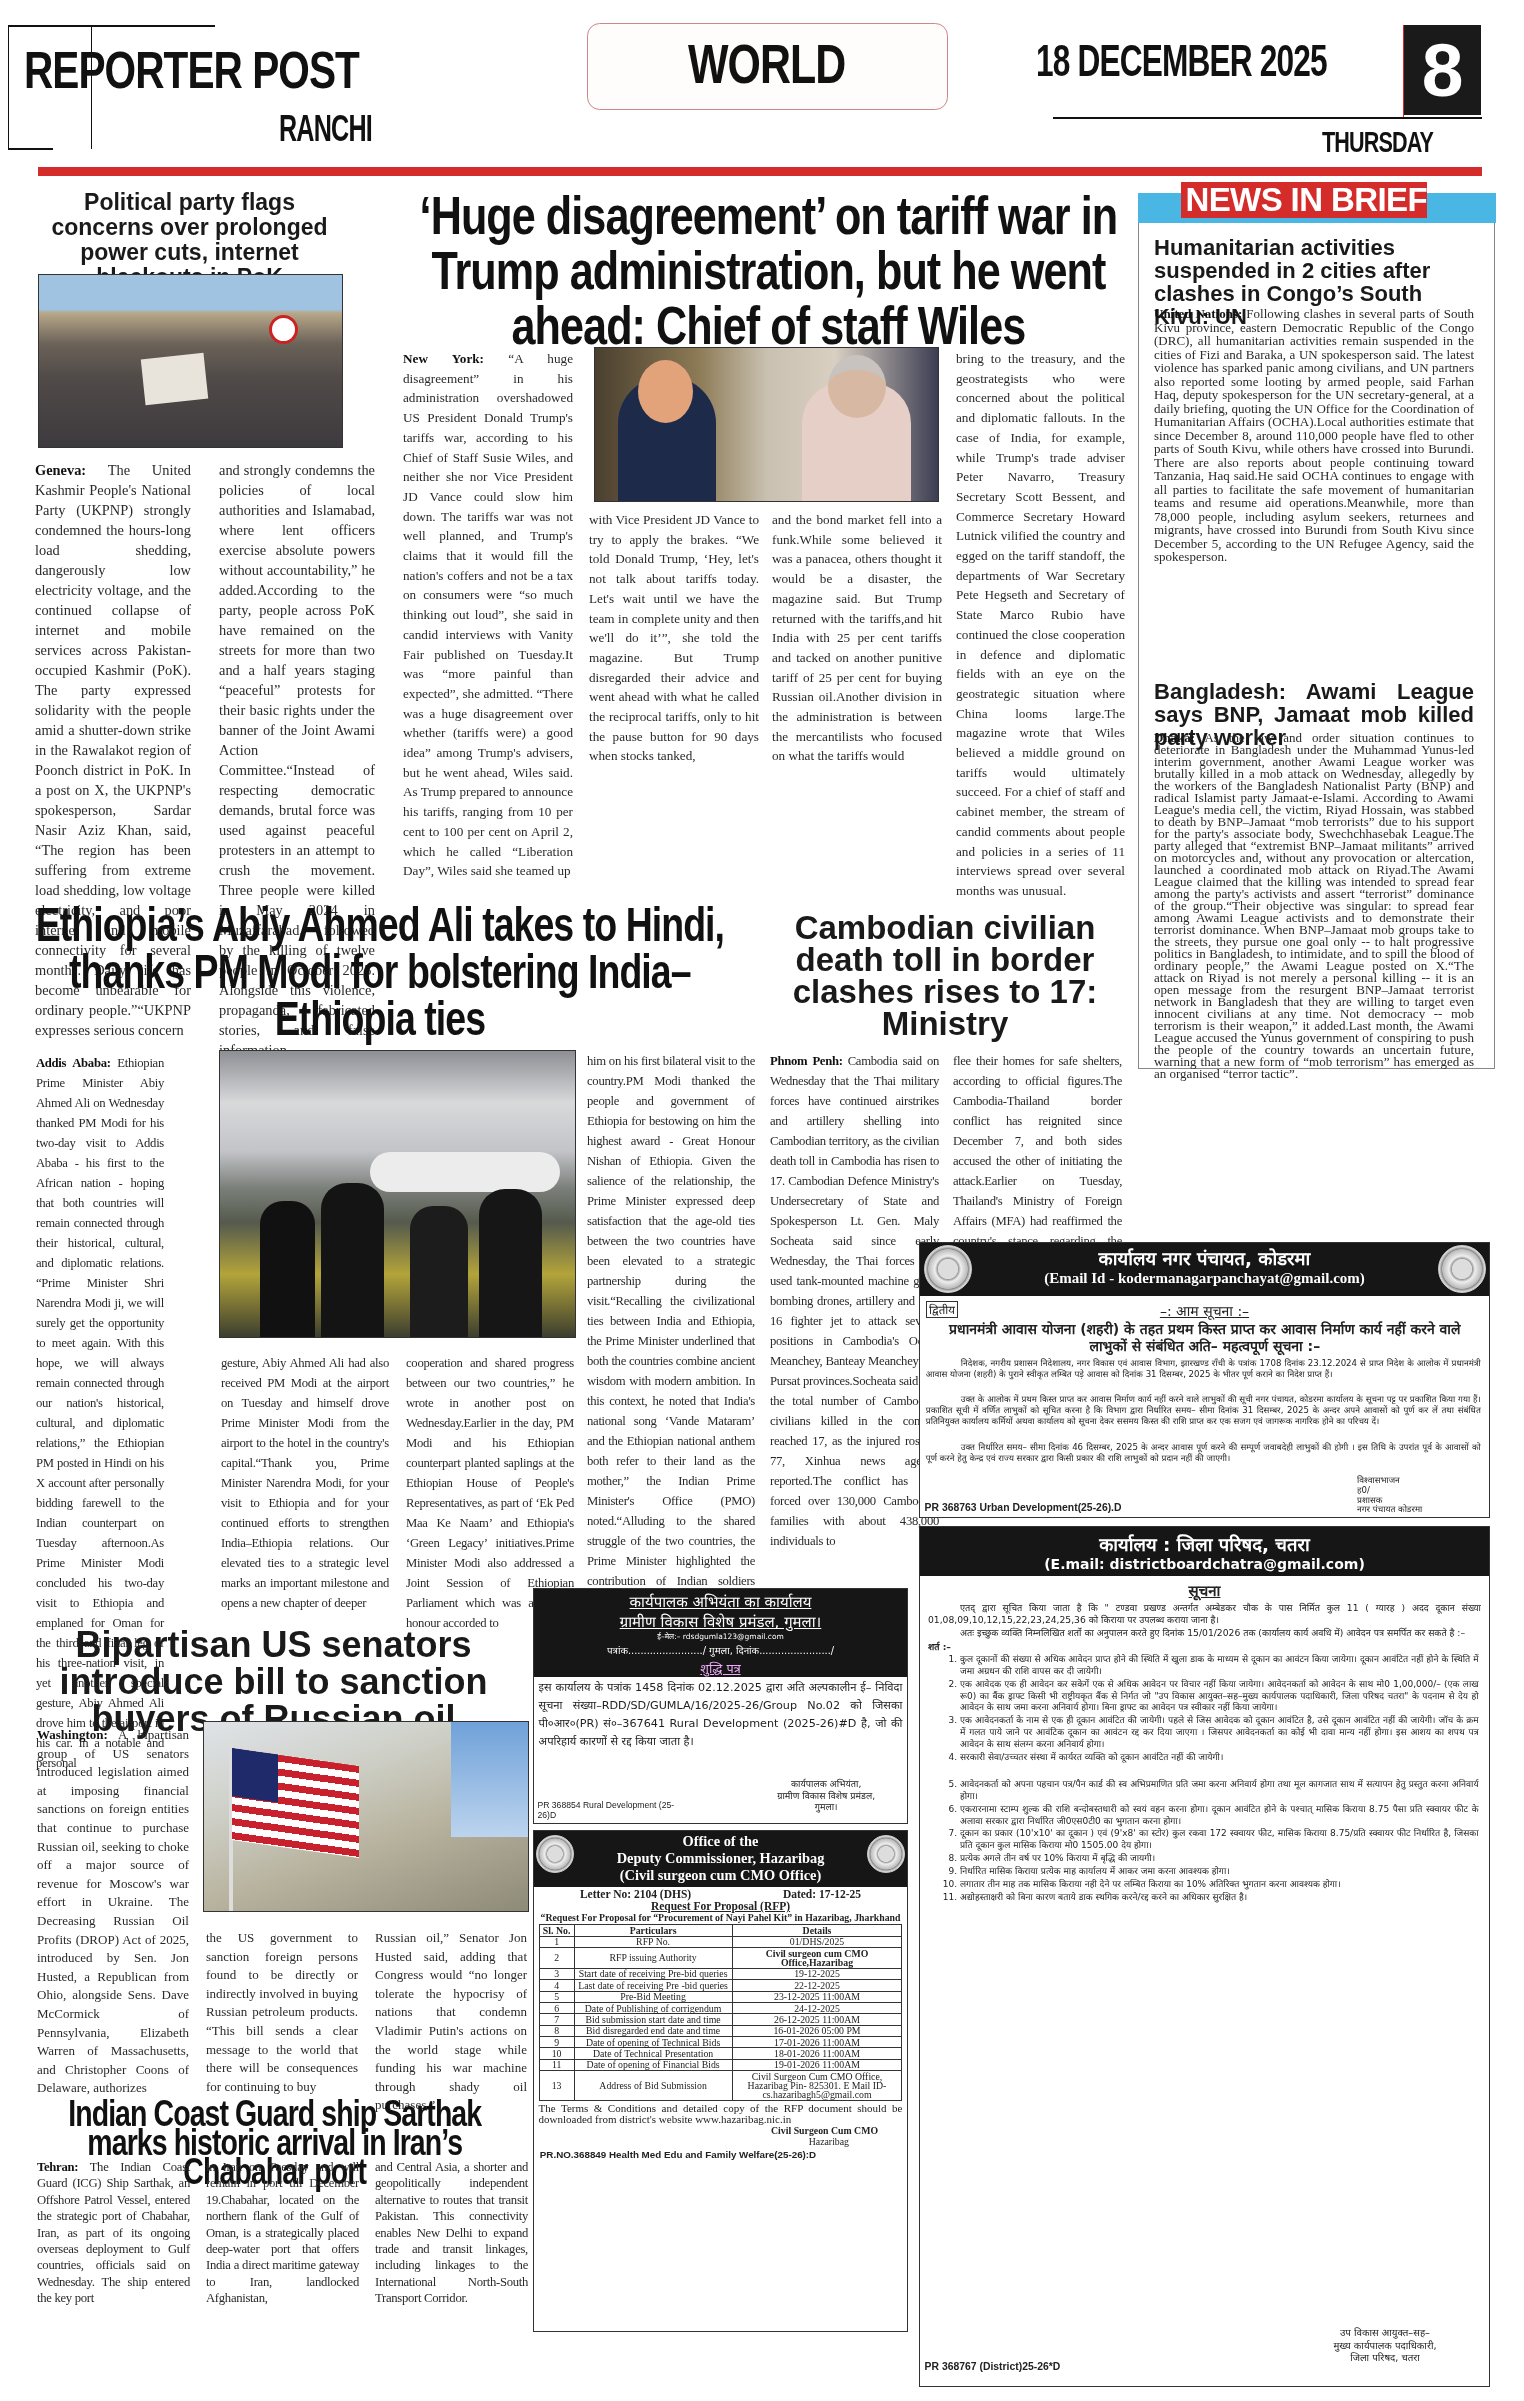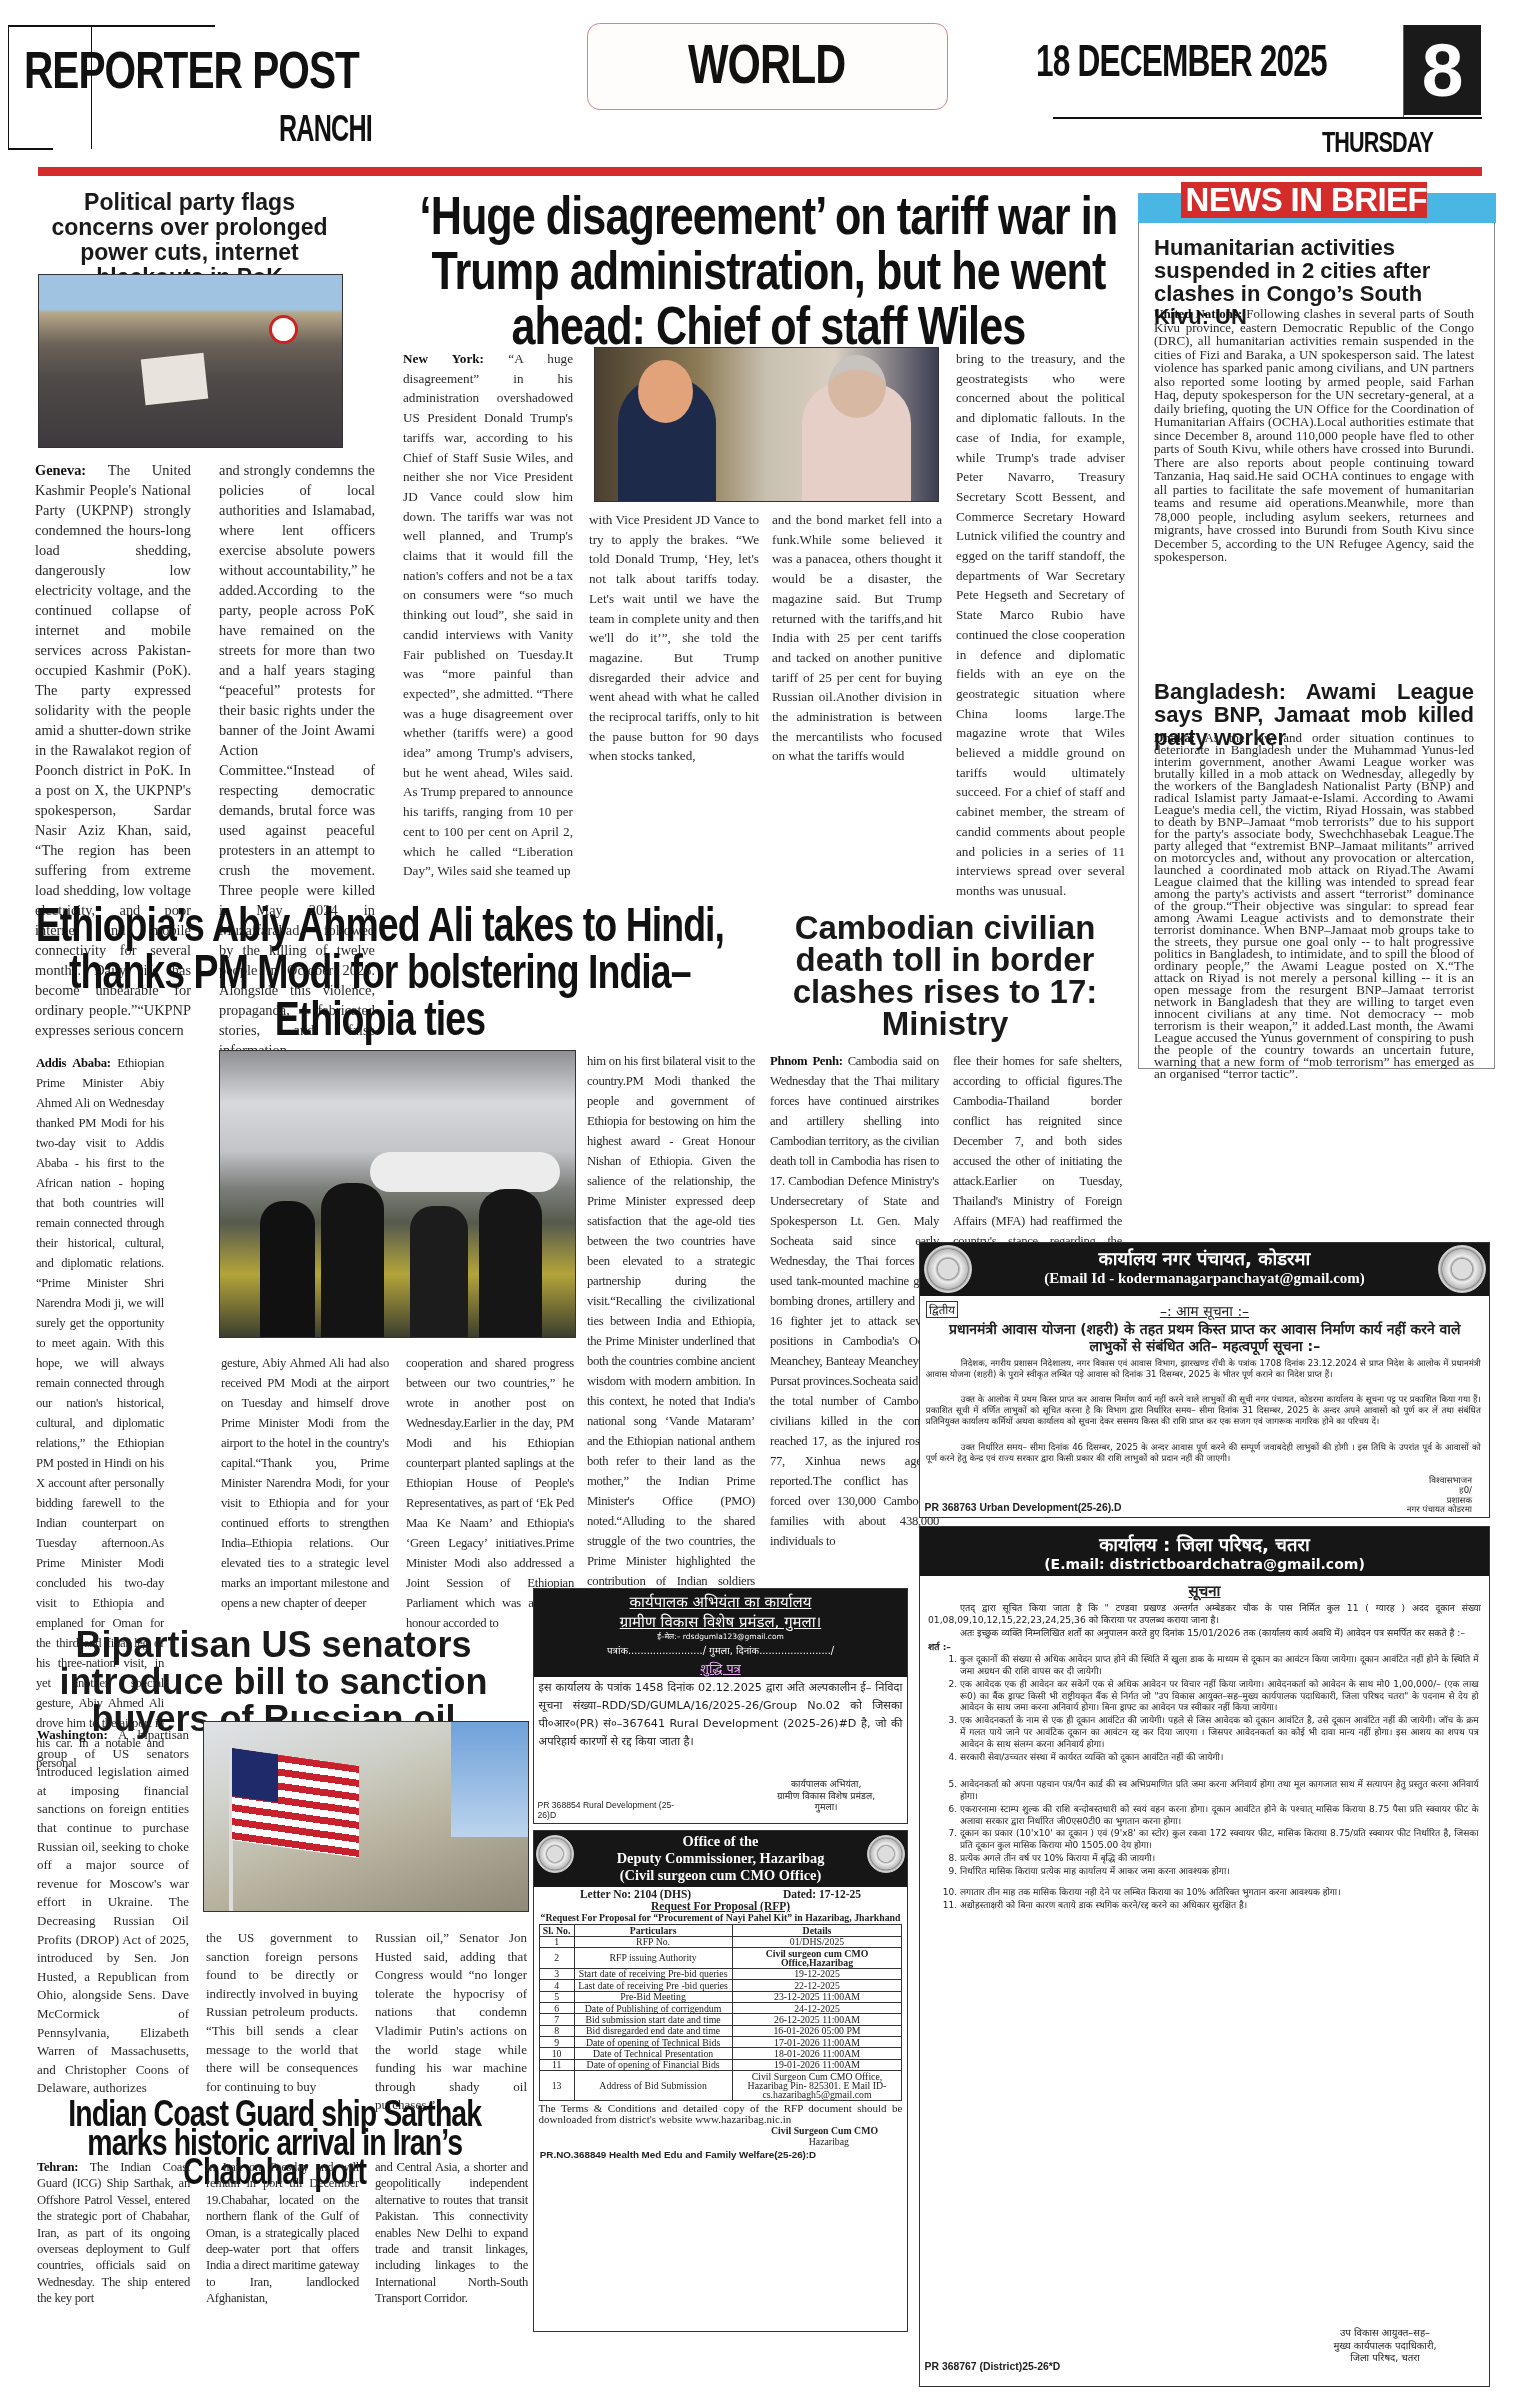--- a/index.html
+++ b/index.html
@@ -115,21 +115,21 @@
     <div class="seal" style="right:3.5px;top:2.3px"></div>
     <div class="hi" style="font-size:18.4px;font-weight:bold;padding-top:2.3px">कार्यालय नगर पंचायत, कोडरमा</div>
     <div style="font-family:'Liberation Serif',serif;font-size:15px;font-weight:bold">(Email Id - kodermanagarpanchayat@gmail.com)</div>
   </div>
   <div class="abs hi" style="left:5.8px;top:58px;border:1.2px solid #333;padding:0 2.3px;font-size:11.5px">द्वितीय</div>
   <div class="abs hi" style="left:0;top:58px;width:100%;text-align:center;font-size:14px;text-decoration:underline">–: आम सूचना :–</div>
   <div class="abs hi" style="left:17.3px;top:78px;width:535px;text-align:center;font-size:14px;line-height:17.3px;font-weight:bold">प्रधानमंत्री आवास योजना (शहरी) के तहत प्रथम किस्त प्राप्त कर आवास निर्माण कार्य नहीं करने वाले लाभुकों से संबंधित अति– महत्वपूर्ण सूचना :–</div>
   <div class="abs hi" style="left:5.8px;top:115px;width:555px;font-size:8.6px;line-height:11.2px;text-align:justify;text-indent:35px">निदेशक, नगरीय प्रशासन निदेशालय, नगर विकास एवं आवास विभाग, झारखण्ड राँची के पत्रांक 1708 दिनांक 23.12.2024 से प्राप्त निदेश के आलोक में प्रधानमंत्री आवास योजना (शहरी) के पुराने स्वीकृत लम्बित पड़े आवास को दिनांक 31 दिसम्बर, 2025 के भीतर पूर्ण कराने का निदेश प्राप्त हैं।</div>
   <div class="abs hi" style="left:5.8px;top:151px;width:555px;font-size:8.6px;line-height:11.2px;text-align:justify;text-indent:35px">उक्त के आलोक में प्रथम किस्त प्राप्त कर आवास निर्माण कार्य नहीं करने वाले लाभुकों की सूची नगर पंचायत, कोडरमा कार्यालय के सूचना पट्ट पर प्रकाशित किया गया हैं। प्रकाशित सूची में वर्णित लाभुकों को सूचित करना है कि विभाग द्वारा निर्धारित समय– सीमा दिनांक 31 दिसम्बर, 2025 के अन्दर अपने आवासों को पूर्ण कर लें तथा संबंधित प्रतिनियुक्त कार्यालय कर्मियों अथवा कार्यालय को सूचना देकर ससमय किस्त की राशि प्राप्त कर एक सजग एवं जागरूक नागरिक होने का परिचय दें।</div>
   <div class="abs hi" style="left:5.8px;top:199px;width:555px;font-size:8.6px;line-height:11.2px;text-align:justify;text-indent:35px">उक्त निर्धारित समय– सीमा दिनांक 46 दिसम्बर, 2025 के अन्दर आवास पूर्ण करने की सम्पूर्ण जवाबदेही लाभुकों की होगी । इस तिथि के उपरांत पूर्व के आवासों को पूर्ण करने हेतु केन्द्र एवं राज्य सरकार द्वारा किसी प्रकार की राशि लाभुकों को प्रदान नहीं की जाएगी।</div>
-  <div class="abs hi" style="left:437px;top:233px;width:115px;text-align:right;font-size:8.6px;line-height:9.8px">
+  <div class="abs hi" style="left:437px;top:233px;width:115px;text-align:left;font-size:8.6px;line-height:9.8px">
     <div>विश्वासभाजन</div>
       <div>ह0/</div>
       <div>प्रशासक</div>
       <div>नगर पंचायत कोडरमा</div>
   </div>
   <div class="abs" style="left:4.6px;top:259px;font-family:'Liberation Sans',sans-serif;font-weight:bold;font-size:10.4px">PR 368763 Urban Development(25-26).D</div>
 </section>
 
 <section class="ad" style="left:919px;top:1526px;width:571px;height:861px">
   <div class="ad-head" style="height:49px;padding-top:3.5px">
@@ -142,21 +142,21 @@
   <div class="hi" style="margin:1.2px 8px;font-size:9.2px;font-weight:bold">शर्त :–</div>
   <ol id="chatra-list" class="hi" style="margin:0 10.4px 0 40px;font-size:9px;line-height:11.7px;text-align:justify">
       <li style="margin-bottom: 1.2px;">कुल दूकानों की संख्या से अधिक आवेदन प्राप्त होने की स्थिति में खुला डाक के माध्यम से दूकान का आवंटन किया जायेगा। दूकान आवंटित नहीं होने के स्थिति में जमा अग्रधन की राशि वापस कर दी जायेगी।</li>
       <li style="margin-bottom: 1.2px;">एक आवेदक एक ही आवेदन कर सकेगें एक से अधिक आवेदन पर विचार नहीं किया जायेगा। आवेदनकर्ता को आवेदन के साथ मो0 1,00,000/– (एक लाख रू0) का बैंक ड्राफ्ट किसी भी राष्ट्रीयकृत बैंक से निर्गत जो "उप विकास आयुक्त–सह–मुख्य कार्यपालक पदाधिकारी, जिला परिषद चतरा" के पदनाम से देय हो आवेदन के साथ जमा करना अनिवार्य होगा। बिना ड्राफ्ट का आवेदन पत्र स्वीकार नहीं किया जायेगा।</li>
       <li style="margin-bottom: 1.2px;">एक आवेदनकर्ता के नाम से एक ही दूकान आवंटित की जायेगी। पहले से जिस आवेदक को दूकान आवंटित है, उसे दूकान आवंटित नहीं की जायेगी। जॉच के क्रम में गलत पाये जाने पर आवंटिक दूकान का आवंटन रद्द कर दिया जाएगा । जिसपर आवेदनकर्ता का कोई भी दावा मान्य नहीं होगा। इस आशय का शपथ पत्र आवेदन के साथ संलग्न करना अनिवार्य होगा।</li>
       <li style="margin-bottom: 16px;">सरकारी सेवा/उच्चतर संस्था में कार्यरत व्यक्ति को दूकान आवंटित नहीं की जायेगी।</li>
       <li style="margin-bottom: 1.2px;">आवेदनकर्ता को अपना पहचान पत्र/पैन कार्ड की स्व अभिप्रमाणित प्रति जमा करना अनिवार्य होगा तथा मूल कागजात साथ में सत्यापन हेतु प्रस्तुत करना अनिवार्य होगा।</li>
       <li style="margin-bottom: 1.2px;">एकरारनामा स्टाम्प शुल्क की राशि बन्दोबस्तधारी को स्वयं वहन करना होगा। दूकान आवंटित होने के पश्चात् मासिक किराया 8.75 पैसा प्रति स्क्वायर फीट के अलावा सरकार द्वारा निर्धारित जी0एस0टी0 का भुगतान करना होगा।</li>
       <li style="margin-bottom: 1.2px;">दूकान का प्रकार (10'x10' का दूकान ) एवं (9'x8' का स्टोर) कुल रकवा 172 स्क्वायर फीट, मासिक किराया 8.75/प्रति स्क्वायर फीट निर्धारित है, जिसका प्रति दूकान कुल मासिक किराया मो0 1505.00 देय होगा।</li>
       <li style="margin-bottom: 1.2px;">प्रत्येक अगले तीन वर्ष पर 10% किराया में बृद्धि की जायगी।</li>
-      <li style="margin-bottom: 9px;">निर्धारित मासिक किराया प्रत्येक माह कार्यालय में आकर जमा करना आवश्यक होगा।</li>
+      <li style="margin-bottom: 1px;">निर्धारित मासिक किराया प्रत्येक माह कार्यालय में आकर जमा करना आवश्यक होगा।</li>
       <li style="margin-bottom: 1.2px;">लगातार तीन माह तक मासिक किराया नही देने पर लम्बित किराया का 10% अतिरिक्त भुगतान करना आवश्यक होगा।</li>
       <li style="margin-bottom: 1.2px;">अद्योहस्ताक्षरी को बिना कारण बताये डाक स्थगिक करने/रद्द करने का अधिकार सुरक्षित है।</li>
     </ol>
   <div class="abs hi" style="right:29px;top:800px;width:150px;text-align:center;font-size:9.8px;line-height:12.7px">
     <div>उप विकास आयुक्त–सह–</div>
       <div>मुख्य कार्यपालक पदाधिकारी,</div>
       <div>जिला परिषद, चतरा</div>
   </div>
   <div class="abs" style="left:4.6px;top:834px;font-family:'Liberation Sans',sans-serif;font-weight:bold;font-size:10.4px">PR 368767 (District)25-26*D</div>
 </section>

